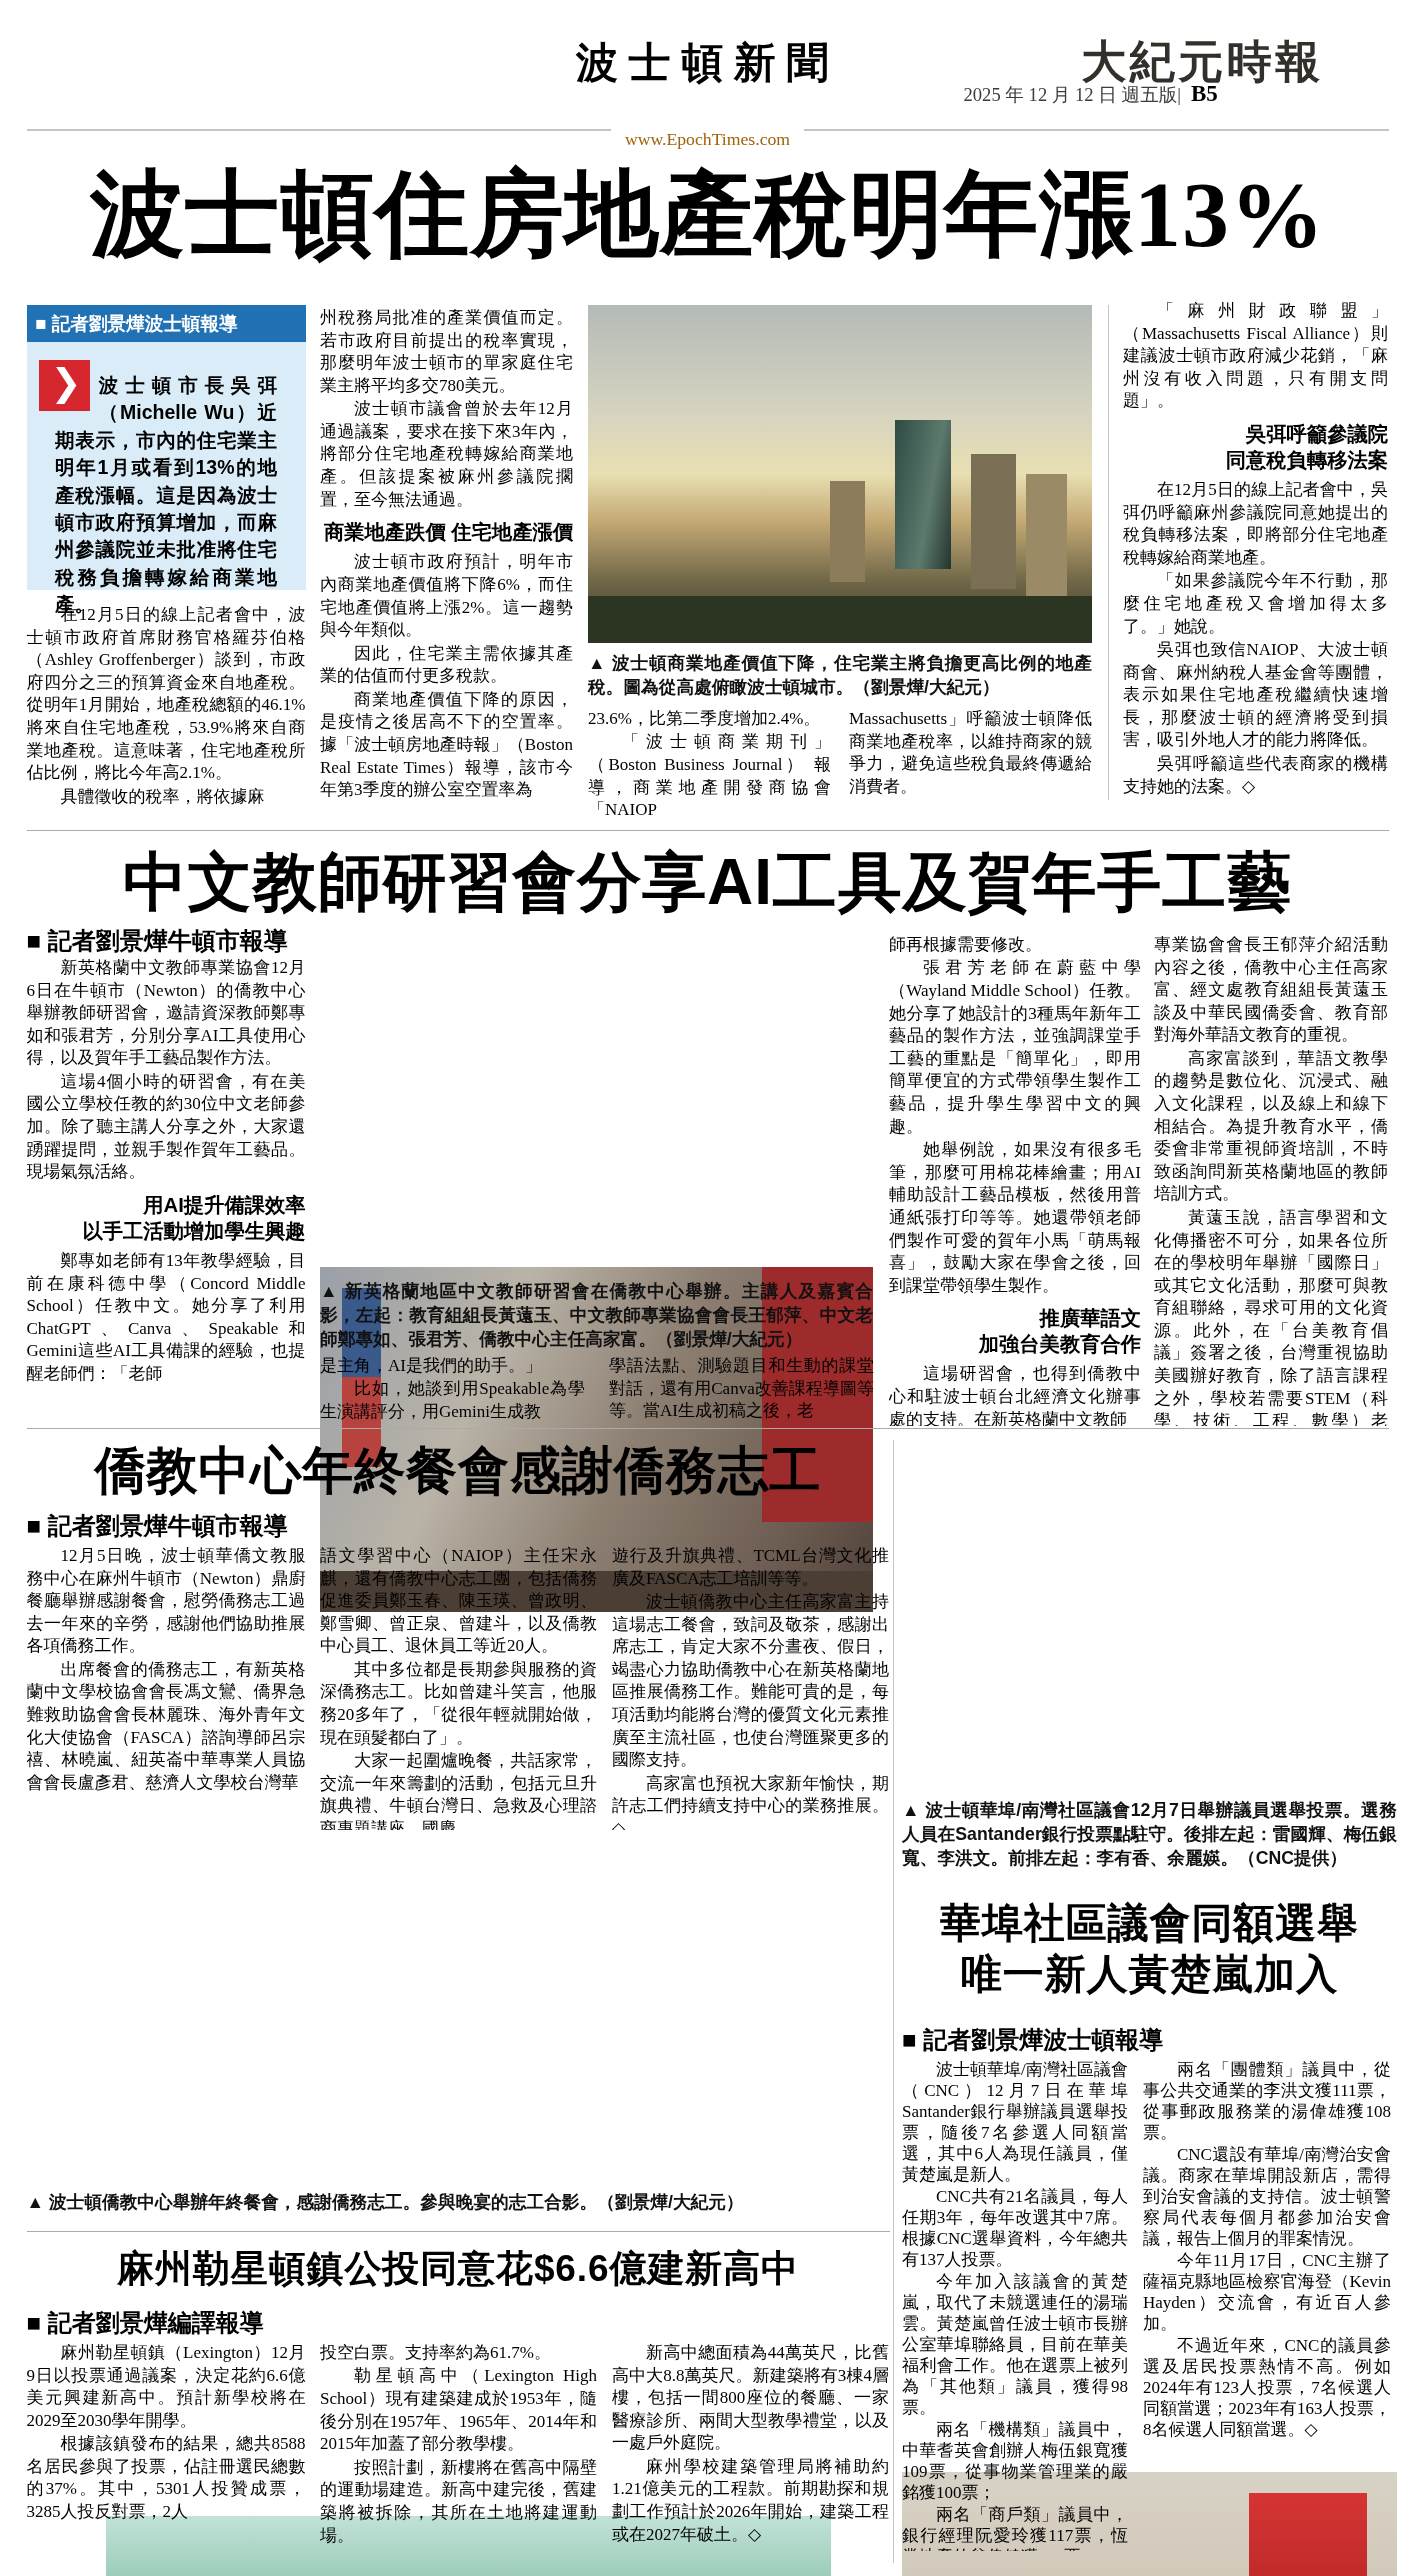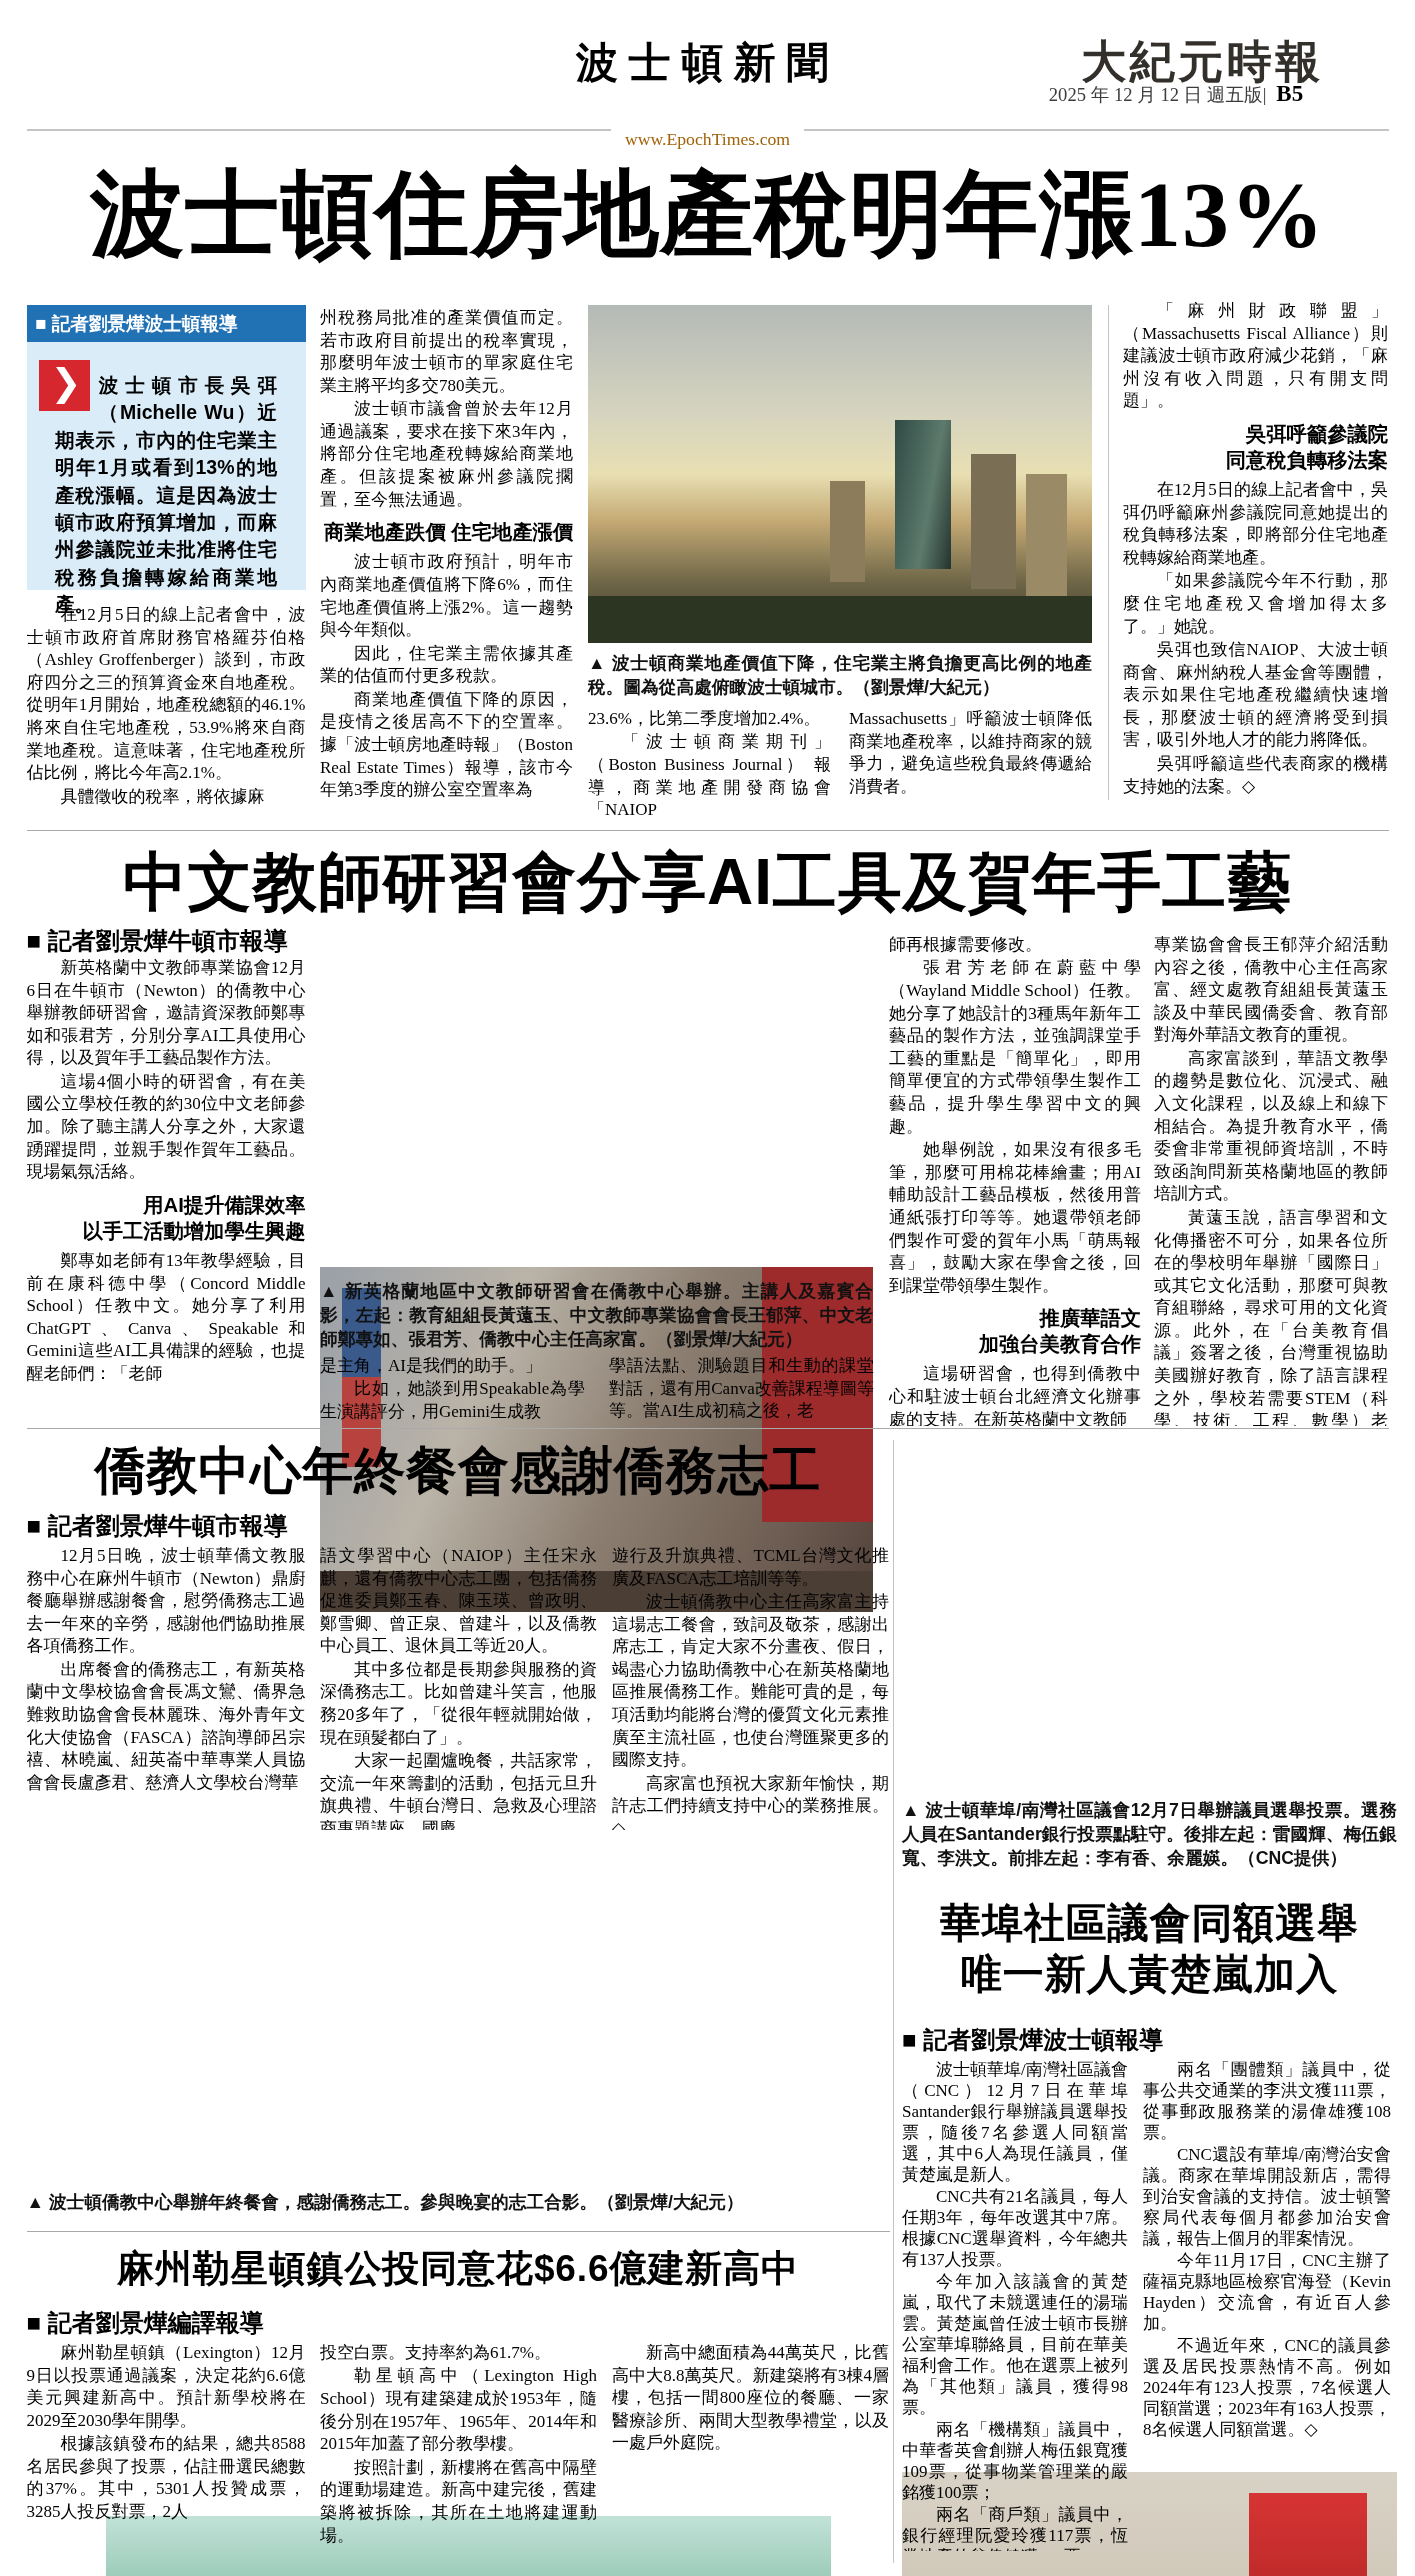--- a/index.html
+++ b/index.html
@@ -24,21 +24,21 @@
   .lead-box{background:#d9ecf8;padding:14px 12.4px;box-sizing:border-box}
   .lead-text{font-family:"Liberation Sans","DejaVu Sans",sans-serif;font-weight:bold;
              font-size:19.5px;line-height:27.4px;text-align:justify;margin:16px}
   .arrow{float:left;width:51px;height:51px;background:#d7272e;margin:3.5px 8.8px 1.8px 0;position:relative}
   .arrow::after{content:"❯";position:absolute;left:11.5px;top:1.8px;color:#fff;font-size:37px;font-weight:900;
                 font-family:"DejaVu Sans",sans-serif}
   .site-line{display:flex;color:#a16207;font-size:17.7px}
   .site-line .seg{flex:1;border-top:2.7px solid #c4c4c4}
   .site-line .lbl{padding:0 14px;white-space:nowrap}
   .masthead{font-weight:900;font-size:45px;letter-spacing:3.5px;color:#33302b;text-align:center}
-  .dateline{font-size:18.6px;color:#3c3c3c;text-align:center}
+  .dateline{font-size:18.6px;color:#3c3c3c;text-align:left}
   .dateline b{font-size:23px;color:#000;font-family:"Liberation Serif",serif;margin-left:5.3px}
   .photo{overflow:hidden;position:relative}
   .photo1{background:linear-gradient(180deg,#b4bab6 0%,#d6d4c0 32%,#e8dfb2 50%,#c4a974 64%,#6e6647 82%,#3c392a 100%)}
   .p1-tower{position:absolute;left:61%;top:34%;width:11%;height:44%;background:linear-gradient(100deg,#2e4a44,#5d7a6d 60%,#24332e)}
   .p1-b1{position:absolute;left:48%;top:52%;width:7%;height:30%;background:#8d7c5c}
   .p1-b2{position:absolute;left:76%;top:44%;width:9%;height:40%;background:#7a6f55}
   .p1-b3{position:absolute;left:87%;top:50%;width:8%;height:36%;background:#9b8a66}
   .p1-trees{position:absolute;left:0;bottom:0;width:100%;height:14%;background:#2c3522}
   .photo2{background:linear-gradient(115deg,#9aa0a8 0%,#bab3a7 30%,#8d8073 55%,#6e5d52 82%,#50413a 100%)}
   .p2-backdrop{position:absolute;right:0;top:0;width:20%;height:74%;background:#9e2b2b}
@@ -198,20 +198,21 @@
     <p class="ind">麻州勒星頓鎮（Lexington）12月9日以投票通過議案，決定花約6.6億美元興建新高中。預計新學校將在2029至2030學年開學。</p>
     <p class="ind">根據該鎮發布的結果，總共8588名居民參與了投票，佔註冊選民總數的37%。其中，5301人投贊成票，3285人投反對票，2人</p>
   </div>
   <div class="abs body" style="left:320px;top:2342px;width:277px;height:221px;overflow:hidden">
     <p>投空白票。支持率約為61.7%。</p>
     <p class="ind">勒星頓高中（Lexington High School）現有建築建成於1953年，隨後分別在1957年、1965年、2014年和2015年加蓋了部分教學樓。</p>
     <p class="ind">按照計劃，新樓將在舊高中隔壁的運動場建造。新高中建完後，舊建築將被拆除，其所在土地將建運動場。</p>
   </div>
   <div class="abs body" style="left:612px;top:2342px;width:277px;height:221px;overflow:hidden">
     <p class="ind">新高中總面積為44萬英尺，比舊高中大8.8萬英尺。新建築將有3棟4層樓，包括一間800座位的餐廳、一家醫療診所、兩間大型教學禮堂，以及一處戶外庭院。</p>
+    <p class="ind">麻州學校建築管理局將補助約1.21億美元的工程款。前期勘探和規劃工作預計於2026年開始，建築工程或在2027年破土。◇</p>
   </div>
 
   <div class="abs photo photo4" style="left:902px;top:1440px;width:495px;height:352px">
     <div class="p4-kiosk"></div>
 
   </div>
   <div class="abs cap" style="left:902px;top:1798px;width:495px">▲ 波士頓華埠/南灣社區議會12月7日舉辦議員選舉投票。選務人員在Santander銀行投票點駐守。後排左起：雷國輝、梅伍銀寬、李洪文。前排左起：李有香、余麗媖。（CNC提供）</div>
 
   <div class="abs sans hl" style="left:902px;top:1898px;width:495px;font-size:41px;line-height:51px">
     <div>華埠社區議會同額選舉</div>

